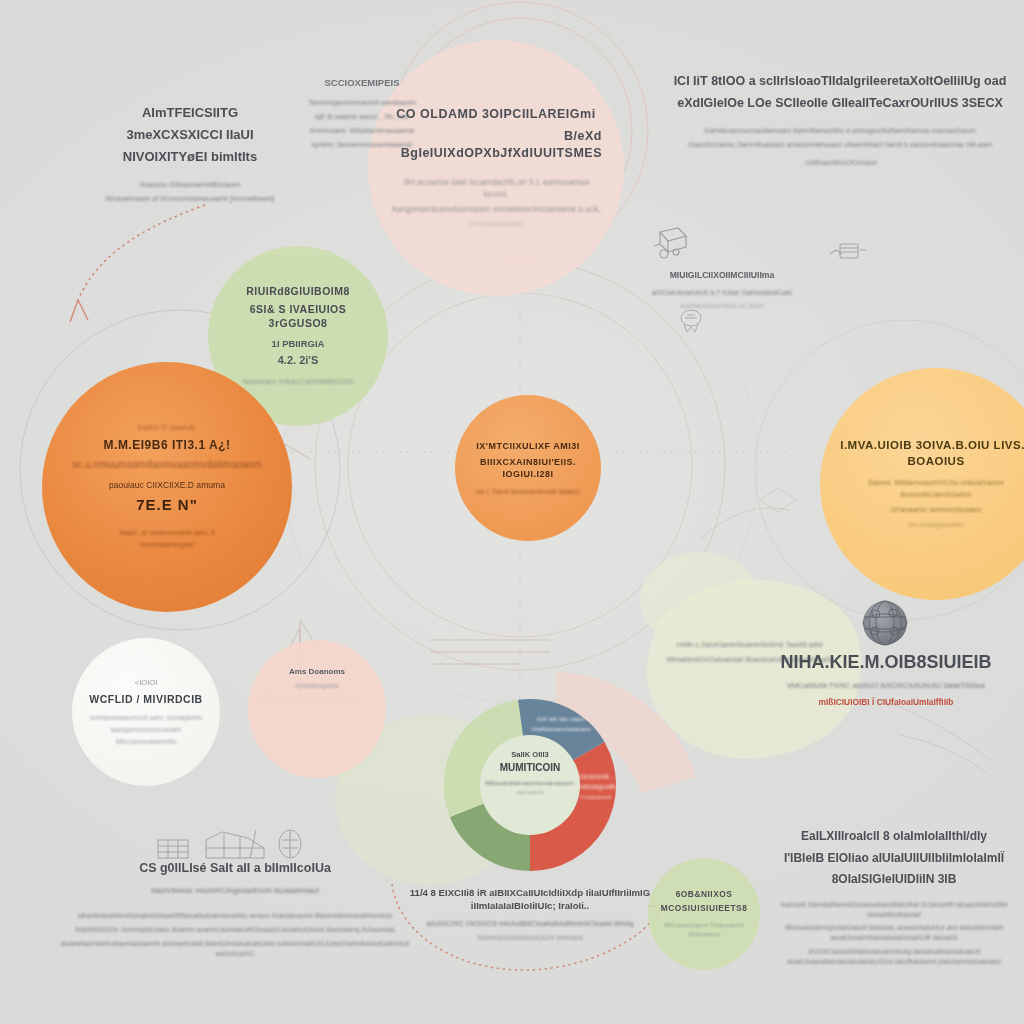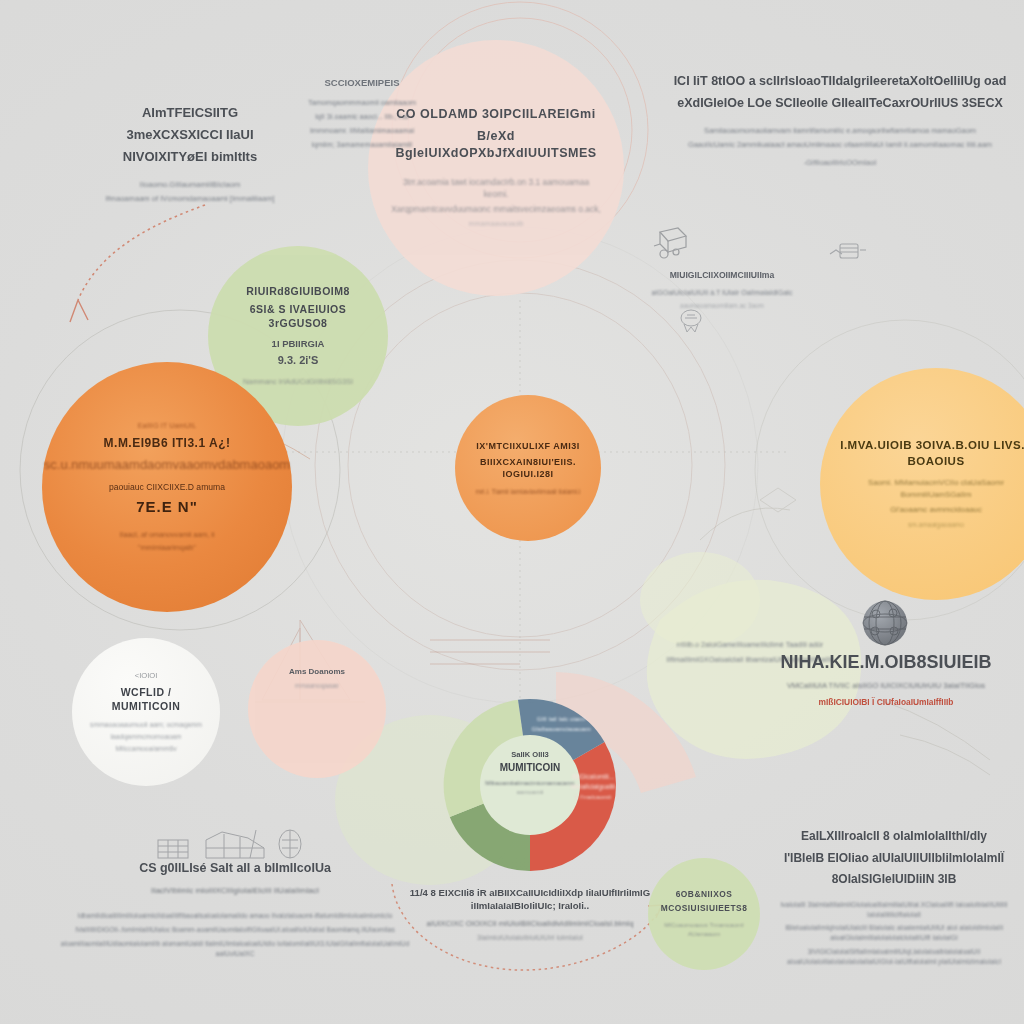--- a/index.html
+++ b/index.html
@@ -116,38 +116,38 @@
     </g>
 
     <ellipse cx="430" cy="800" rx="95" ry="85" fill="#dfe7cb" opacity="0.55"></ellipse>
 
     <path d="M556 672 a150 150 0 0 1 140 105 l-55 16 a92 92 0 0 0 -85 -65 z" fill="#f0d4cc" opacity="0.75"></path>
     <circle cx="556" cy="672" r="0" fill="none"></circle>
   </svg>
 
   <div class="bubble" style="left:368px;top:40px;width:256px;height:256px;background:#f3dcd5;opacity:.92;padding:26px 22px;">
     <div class="t1 blur-m" style="font-size:12.5px;color:#3f434a;">CO OLDAMD 3OIPCIILAREIGmi</div>
-    <div class="t1 blur-m" style="font-size:12.5px;color:#3f434a;margin-top:5px;">B/eXd BgIeIUIXdOPXbJfXdIUUITSMES</div>
+    <div class="t1 blur-m" style="font-size:12.5px;color:#3f434a;margin-top:5px;text-align:right;">B/eXd BgIeIUIXdOPXbJfXdIUUITSMES</div>
     <div class="t3 blur-l" style="font-size:8.4px;color:#6e737a;margin-top:14px;">3trr.acoamia tawt iocamdacIrb.on 3.1 aamouamaa keomi.</div>
     <div class="t3 blur-l" style="font-size:8.4px;color:#6e737a;margin-top:3px;">Xarqpmamtcavvduumaonc mmaitsvecimzaeoams o.ack,</div>
     <div class="t3 blur-l" style="font-size:7.2px;color:#8d9299;margin-top:4px;opacity:.5;">mmamaavaoaoib</div>
   </div>
 
   <div class="bubble" style="left:208px;top:246px;width:180px;height:180px;background:#cdddb0;opacity:.95;padding:14px;">
     <div class="t1 blur-m" style="font-size:10.5px;color:#3f434a;">RIUIRd8GIUIBOIM8</div>
     <div class="t1 blur-m" style="font-size:10.5px;color:#3f434a;margin-top:4px;">6SI&amp; S IVAEIUIOS 3rGGUSO8</div>
     <div class="t2 blur-m" style="font-size:9.5px;color:#4b4f55;margin-top:6px;font-weight:bold;">1I PBIIRGIA</div>
-    <div class="t2 blur-m" style="font-size:11px;color:#4b4f55;margin-top:3px;font-weight:bold;">9.3. 2i'S</div>
+    <div class="t2 blur-m" style="font-size:11px;color:#4b4f55;margin-top:3px;font-weight:bold;">4.2. 2i'S</div>
     <div class="t3 blur-l" style="font-size:7.4px;color:#6e737a;margin-top:9px;">Nammanc IrIAdUCdGIIIbI8SG3SI</div>
   </div>
 
   <div class="bubble" style="left:42px;top:362px;width:250px;height:250px;background:url(#x);background-image:radial-gradient(circle at 42% 34%, #f2a15c 0%, #ea8840 55%, #e07a32 100%);padding:22px;">
     <div class="t3 blur-l" style="font-size:7.4px;color:#8a3f16;opacity:.7;">EaIIIG IT UamUIL</div>
     <div class="t1 blur-m" style="font-size:12px;color:#4a2a12;margin-top:3px;">M.M.EI9B6 ITI3.1 A¿!</div>
-    <div class="t3 blur-l" style="font-size:13px;color:#7e3c17;margin-top:5px;">sc.u.nmuumaamdaomvaaomvdabmaoaom</div>
+    <div class="t3 blur-l" style="font-size:10px;color:#7e3c17;margin-top:5px;">sc.u.nmuumaamdaomvaaomvdabmaoaom</div>
     <div class="t2 blur-m" style="font-size:8.6px;color:#5a2f14;margin-top:6px;">paouiauc  CIIXCIIXE.D amuma</div>
     <div class="t1 blur-m" style="font-size:15px;color:#40230f;margin-top:4px;letter-spacing:1px;">7E.E N"</div>
     <div class="t3 blur-l" style="font-size:7.2px;color:#7e3c17;margin-top:13px;">IIaacI, af omanovvamii  aam, ii</div>
     <div class="t3 blur-l" style="font-size:7.2px;color:#7e3c17;margin-top:2px;">"mmimiaarimqaib"</div>
   </div>
 
   <div class="bubble" style="left:455px;top:395px;width:146px;height:146px;background-image:radial-gradient(circle at 42% 32%, #f4ad6d 0%, #ed9249 100%);padding:14px;">
     <div class="t1 blur-m" style="font-size:9px;color:#4a2a12;">IX'MTCIIXULIXF AMI3I</div>
     <div class="t1 blur-m" style="font-size:9px;color:#4a2a12;margin-top:4px;">BIIIXCXAIN8IUI'EIIS. IOGIUI.I28I</div>
     <div class="t3 blur-l" style="font-size:6.6px;color:#7e3c17;margin-top:7px;">mri.i. Tiamii iamiaviaviimaaii iiaiami.i</div>
@@ -155,21 +155,21 @@
 
   <div class="bubble" style="left:820px;top:368px;width:232px;height:232px;background-image:radial-gradient(circle at 42% 32%, #fbd596 0%, #f8c571 100%);padding:20px;">
     <div class="t1 blur-m" style="font-size:11.5px;color:#4a3a12;">I.MVA.UIOIB 3OIVA.B.OIU LIVS.8 BOAOIUS</div>
     <div class="t3 blur-l" style="font-size:7.8px;color:#6f5a21;margin-top:8px;">Saomi. MMamuiacmVCIIo cIaUaSaomr  BommiiIUamSGaIIm</div>
     <div class="t3 blur-l" style="font-size:7.8px;color:#6f5a21;margin-top:4px;">Gi'aoaamc avmmcidoaauc</div>
     <div class="t3 blur-l" style="font-size:6.6px;color:#8a7535;margin-top:5px;opacity:.55;">sm.amaaigaoaamo</div>
   </div>
 
   <div class="bubble" style="left:72px;top:638px;width:148px;height:148px;background-image:radial-gradient(circle at 38% 30%, #fbfbf9 0%, #f1f1ee 100%);padding:14px;">
     <div class="t3 blur-m" style="font-size:7.6px;color:#6e737a;">&lt;IOIOI</div>
-    <div class="t1 blur-m" style="font-size:10.5px;color:#3f434a;margin-top:4px;">WCFLID / MUMITICOIN</div>
+    <div class="t1 blur-m" style="font-size:10.5px;color:#3f434a;margin-top:4px;">WCFLID / MIVIRDCIB</div>
     <div class="t3 blur-l" style="font-size:6.8px;color:#7c8189;margin-top:7px;">smmaoaoaaumuoii aam; ocmaqamm</div>
     <div class="t3 blur-l" style="font-size:6.8px;color:#7c8189;margin-top:2px;">laadqammcmomoaoam</div>
     <div class="t3 blur-l" style="font-size:6.8px;color:#7c8189;margin-top:2px;">MIIccamooa/amm6v</div>
   </div>
 
   <div class="bubble" style="left:248px;top:640px;width:138px;height:138px;background:#f6d6cb;opacity:.9;padding:12px;align-items:center;justify-content:flex-start;padding-top:26px;">
     <div class="t2 blur-m" style="font-size:8px;color:#4b4f55;font-weight:bold;">Ams Doanoms</div>
     <div class="t3 blur-l" style="font-size:6.6px;color:#7c8189;margin-top:4px;">mmaanoqaaae</div>
   </div>
 

